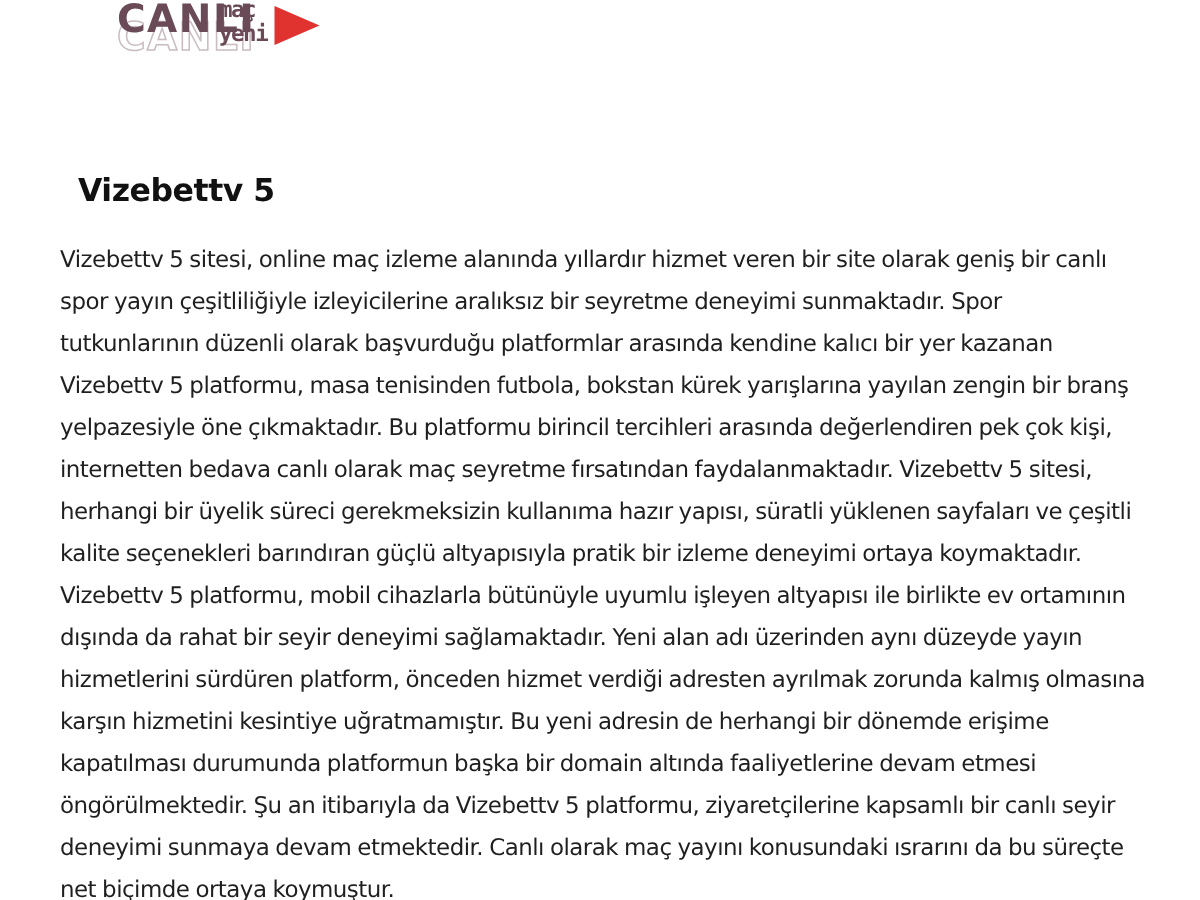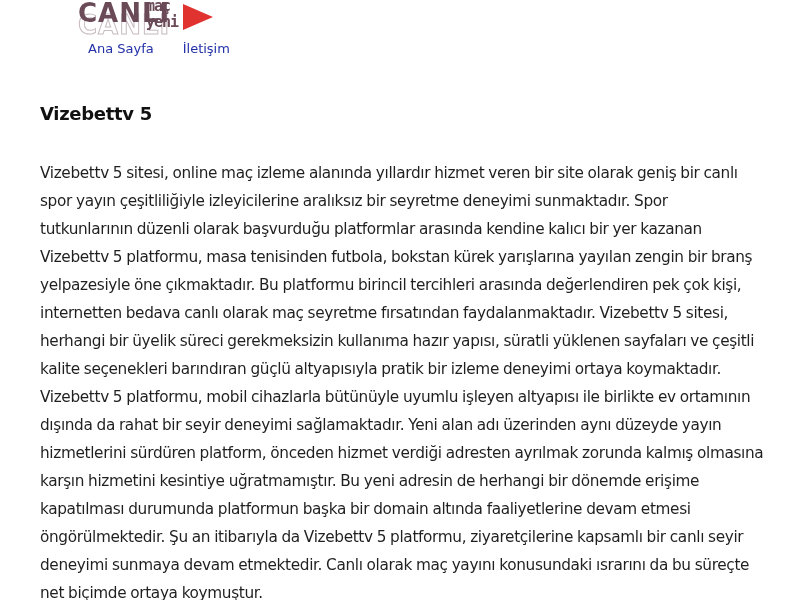--- a/index.html
+++ b/index.html
@@ -38,23 +38,23 @@
     border-top: 13px solid transparent;
     border-bottom: 13px solid transparent;
     border-left: 30px solid #e0322f;
   }
   .nav { position: absolute; left: 12px; top: 41px; display: flex; gap: 29px; }
   .nav a {
     font-family: "DejaVu Sans", sans-serif;
     font-size: 13px; color: #2230a8; text-decoration: none;
   }
   h1 {
-    position: absolute; left: 40px; top: 103px; margin: 0;
+    position: absolute; left: 40px; top: 103px; margin: 12px;
     font-family: "DejaVu Sans", sans-serif;
-    font-size: 18px; font-weight: bold; color: #111111;
+    font-size: 21px; font-weight: bold; color: #111111;
     letter-spacing: -0.3px;
   }
   .content {
     position: absolute; left: 40px; top: 159px; width: 724px;
     margin: 0;
     font-family: "DejaVu Sans", sans-serif;
     font-size: 15.3px; line-height: 28px; color: #1f1f1f;
     letter-spacing: -0.35px;
     word-spacing: -0.5px;
   }
@@ -63,21 +63,17 @@
 <body>
 
 <div class="header">
   <a class="logo" href="#">
     <span class="logo-canli-shadow">CANLI</span>
     <span class="logo-canli">CANLI</span>
     <span class="logo-mac">maç</span>
     <span class="logo-izle">yeni</span>
     <span class="logo-play"></span>
   </a>
-  <nav class="nav">
-    <a href="#">Ana Sayfa</a>
-    <a href="#">İletişim</a>
-  </nav>
 </div>
 
 <h1>Vizebettv 5</h1>
 
 <p class="content">Vizebettv 5 sitesi, online maç izleme alanında yıllardır hizmet veren bir site olarak geniş bir canlı spor yayın çeşitliliğiyle izleyicilerine aralıksız bir seyretme deneyimi sunmaktadır. Spor tutkunlarının düzenli olarak başvurduğu platformlar arasında kendine kalıcı bir yer kazanan Vizebettv 5 platformu, masa tenisinden futbola, bokstan kürek yarışlarına yayılan zengin bir branş yelpazesiyle öne çıkmaktadır. Bu platformu birincil tercihleri arasında değerlendiren pek çok kişi, internetten bedava canlı olarak maç seyretme fırsatından faydalanmaktadır. Vizebettv 5 sitesi, herhangi bir üyelik süreci gerekmeksizin kullanıma hazır yapısı, süratli yüklenen sayfaları ve çeşitli kalite seçenekleri barındıran güçlü altyapısıyla pratik bir izleme deneyimi ortaya koymaktadır. Vizebettv 5 platformu, mobil cihazlarla bütünüyle uyumlu işleyen altyapısı ile birlikte ev ortamının dışında da rahat bir seyir deneyimi sağlamaktadır. Yeni alan adı üzerinden aynı düzeyde yayın hizmetlerini sürdüren platform, önceden hizmet verdiği adresten ayrılmak zorunda kalmış olmasına karşın hizmetini kesintiye uğratmamıştır. Bu yeni adresin de herhangi bir dönemde erişime kapatılması durumunda platformun başka bir domain altında faaliyetlerine devam etmesi öngörülmektedir. Şu an itibarıyla da Vizebettv 5 platformu, ziyaretçilerine kapsamlı bir canlı seyir deneyimi sunmaya devam etmektedir. Canlı olarak maç yayını konusundaki ısrarını da bu süreçte net biçimde ortaya koymuştur.</p>
 
 </body></html>

